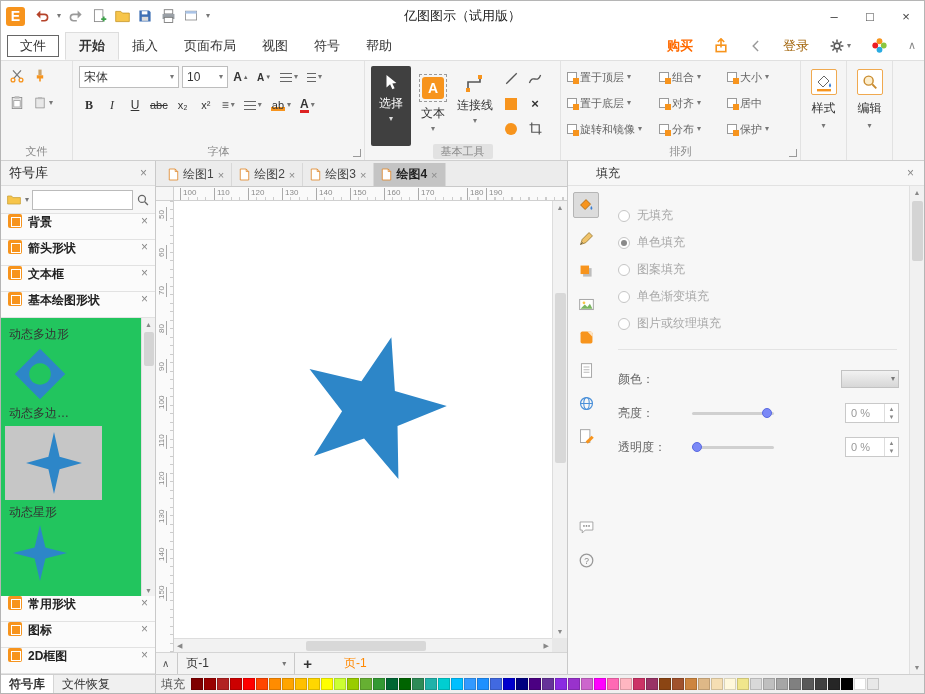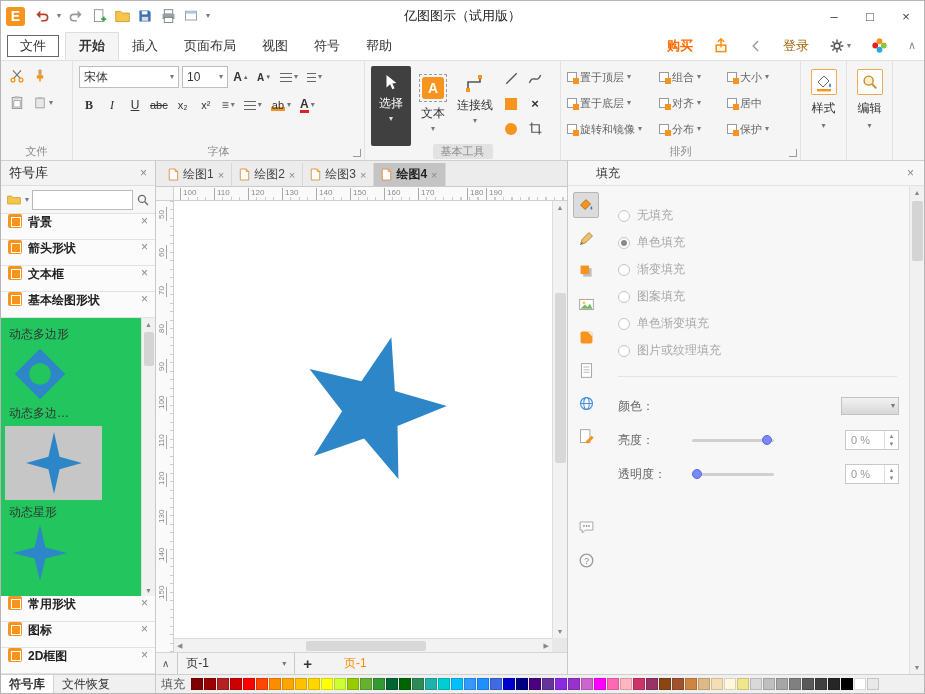--- a/index.html
+++ b/index.html
@@ -737,24 +737,20 @@
           <div class="fo-row">
               <span class="radio"></span>
               <span>无填充</span>
             </div>
           <div class="fo-row on">
               <span class="radio"></span>
               <span>单色填充</span>
             </div>
           <div class="fo-row">
               <span class="radio"></span>
-              <span>渐变填充</span>
-            </div>
-          <div class="fo-row">
-              <span class="radio"></span>
               <span>图案填充</span>
             </div>
           <div class="fo-row">
               <span class="radio"></span>
               <span>单色渐变填充</span>
             </div>
           <div class="fo-row">
               <span class="radio"></span>
               <span>图片或纹理填充</span>
             </div>

